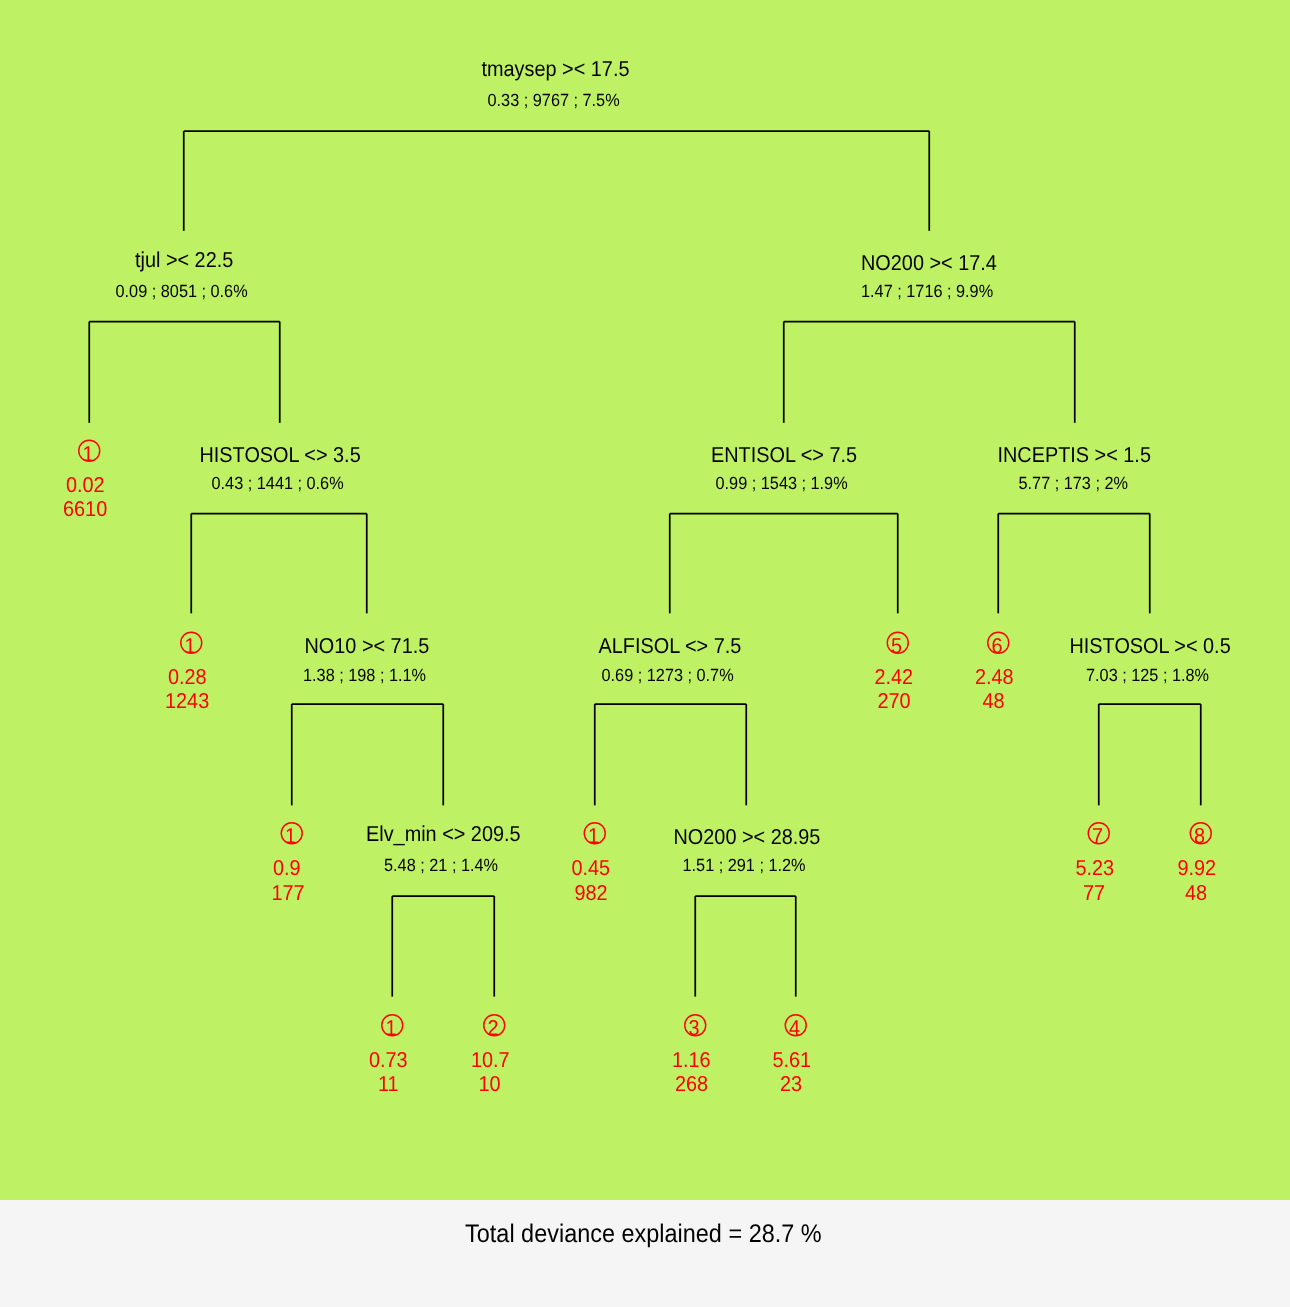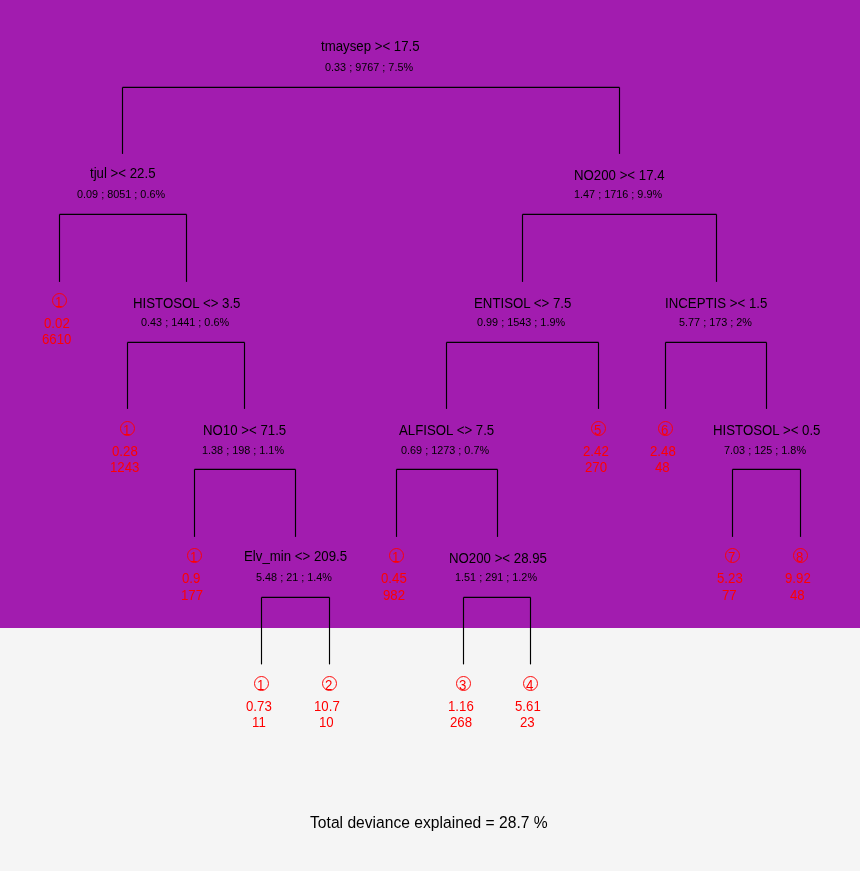--- a/index.html
+++ b/index.html
@@ -2,21 +2,21 @@
 <html><head>
 <meta charset="utf-8">
 <title>Regression tree</title>
 <style>
   html, body { margin:0; padding:0; background:#f5f5f5; }
   body {
     width:860px; height:871px;
     font-family:"Liberation Sans", sans-serif;
     overflow:hidden;
   }
-  #plot   { position:relative; width:860px; height:628px; background:#a21caf; }
+  #plot   { position:relative; width:860px; height:800px; background:#bef264; }
   #canvas { position:absolute; left:0; top:0; will-change:opacity; }
   .branch     { stroke:#000000; stroke-width:1.15; fill:none; }
   .markcircle { stroke:#ff0000; stroke-width:0.95; fill:none; }
   .t-label { font-family:"Liberation Sans", sans-serif; font-size:14.4px; fill:#000000; }
   .t-stat  { font-family:"Liberation Sans", sans-serif; font-size:11.8px; fill:#000000; }
   .t-leaf  { font-family:"Liberation Sans", sans-serif; font-size:14.4px; fill:#ff0000; }
   .t-mark  { font-family:"Liberation Sans", sans-serif; font-size:14.4px; fill:#ff0000; }
   .t-cap   { font-family:"Liberation Sans", sans-serif; font-size:17px;   fill:#000000; }
 </style>
 </head>

